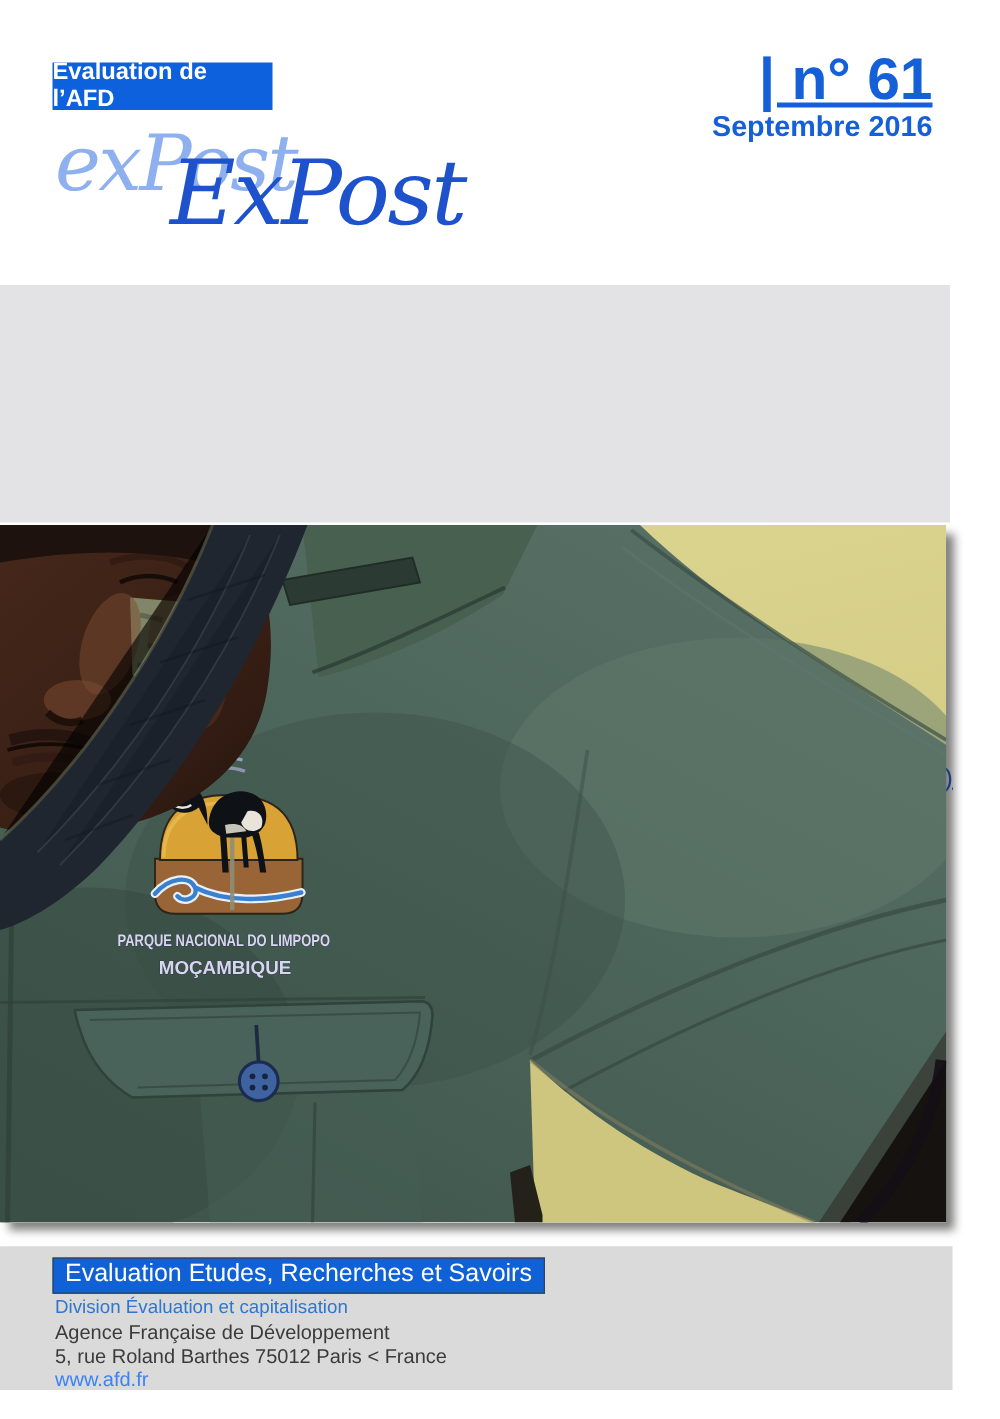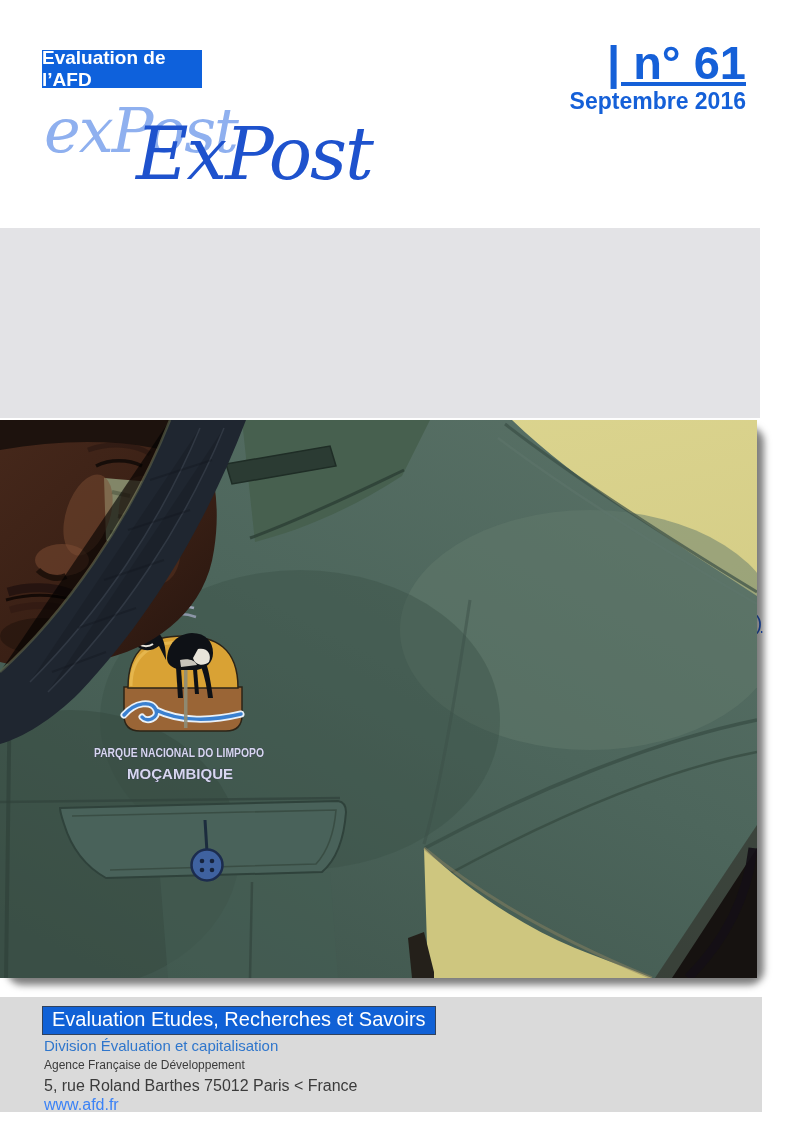--- a/index.html
+++ b/index.html
@@ -2,45 +2,45 @@
 <html><head>
 <meta charset="utf-8">
 <style>
   html,body{margin:0;padding:0;background:#ffffff;}
   #page{position:relative;width:800px;height:1135px;background:#ffffff;overflow:hidden;
         font-family:"Liberation Sans",sans-serif;}
   .abs{position:absolute;}
   .pre{white-space:pre;text-decoration:underline;}
 
   
-  #badge{left:42px;top:50px;width:160px;height:38px;background:#0e61dc;color:#ffffff;
+  #badge{left:42px;top:50px;width:176px;height:38px;background:#0e61dc;color:#ffffff;
          font-size:19px;font-weight:bold;display:flex;align-items:center;justify-content:center;}
   #issue{top:38px;right:54px;color:#1560d8;font-size:47px;font-weight:bold;line-height:1.05;text-align:right;}
   #issue-date{top:88px;right:54px;color:#1560d8;font-size:23px;font-weight:bold;text-align:right;}
   #logo-light{left:44px;top:100px;font-family:"DejaVu Serif",serif;font-style:italic;
               font-size:62px;color:#8fb0ef;letter-spacing:-2px;line-height:1;}
   #logo-dark{left:136px;top:118px;font-family:"DejaVu Serif",serif;font-style:italic;
              font-size:72px;color:#1e52cd;letter-spacing:-2px;line-height:1;}
 
   
   #title-band{left:0;top:228px;width:760px;height:190px;background:#e3e3e6;}
   #title{left:42px;top:250px;color:#1b5ce1;font-size:31px;line-height:42px;}
   #authors{left:42px;top:350px;color:#1b5ce1;font-size:20px;}
   #collab{left:42px;top:384px;color:#1b5ce1;font-size:20px;}
 
   
-  #photo{left:0;top:420px;width:757px;height:558px;box-shadow:7px 7px 7px rgba(20,20,20,.55);border-radius:15px;}
+  #photo{left:0;top:420px;width:757px;height:558px;box-shadow:7px 7px 7px rgba(20,20,20,.55);}
   #photo svg{display:block;}
 
   
   #footer-band{left:0;top:997px;width:762px;height:115px;background:#dadada;}
   #direction-box{left:42px;top:1006px;background:#1061d6;border:1px solid #31425c;color:#ffffff;
                  font-size:20px;padding:1px 9px 3px 9px;}
   #division{left:44px;top:1037px;color:#2f76cc;font-size:15px;text-align:right;}
-  #org{left:44px;top:1058px;color:#3b3b3b;font-size:12px;}
+  #org{left:44px;top:1058px;color:#3b3b3b;font-size:16px;}
   #address{left:44px;top:1077px;color:#3b3b3b;font-size:16px;}
   #website{left:44px;top:1096px;color:#3b82f6;font-size:16px;}
   #afd-logo{left:659px;top:1024px;}
 </style>
 </head>
 <body>
 
 <div id="page">
 
   <div id="badge" class="abs">Evaluation de l’AFD</div>

